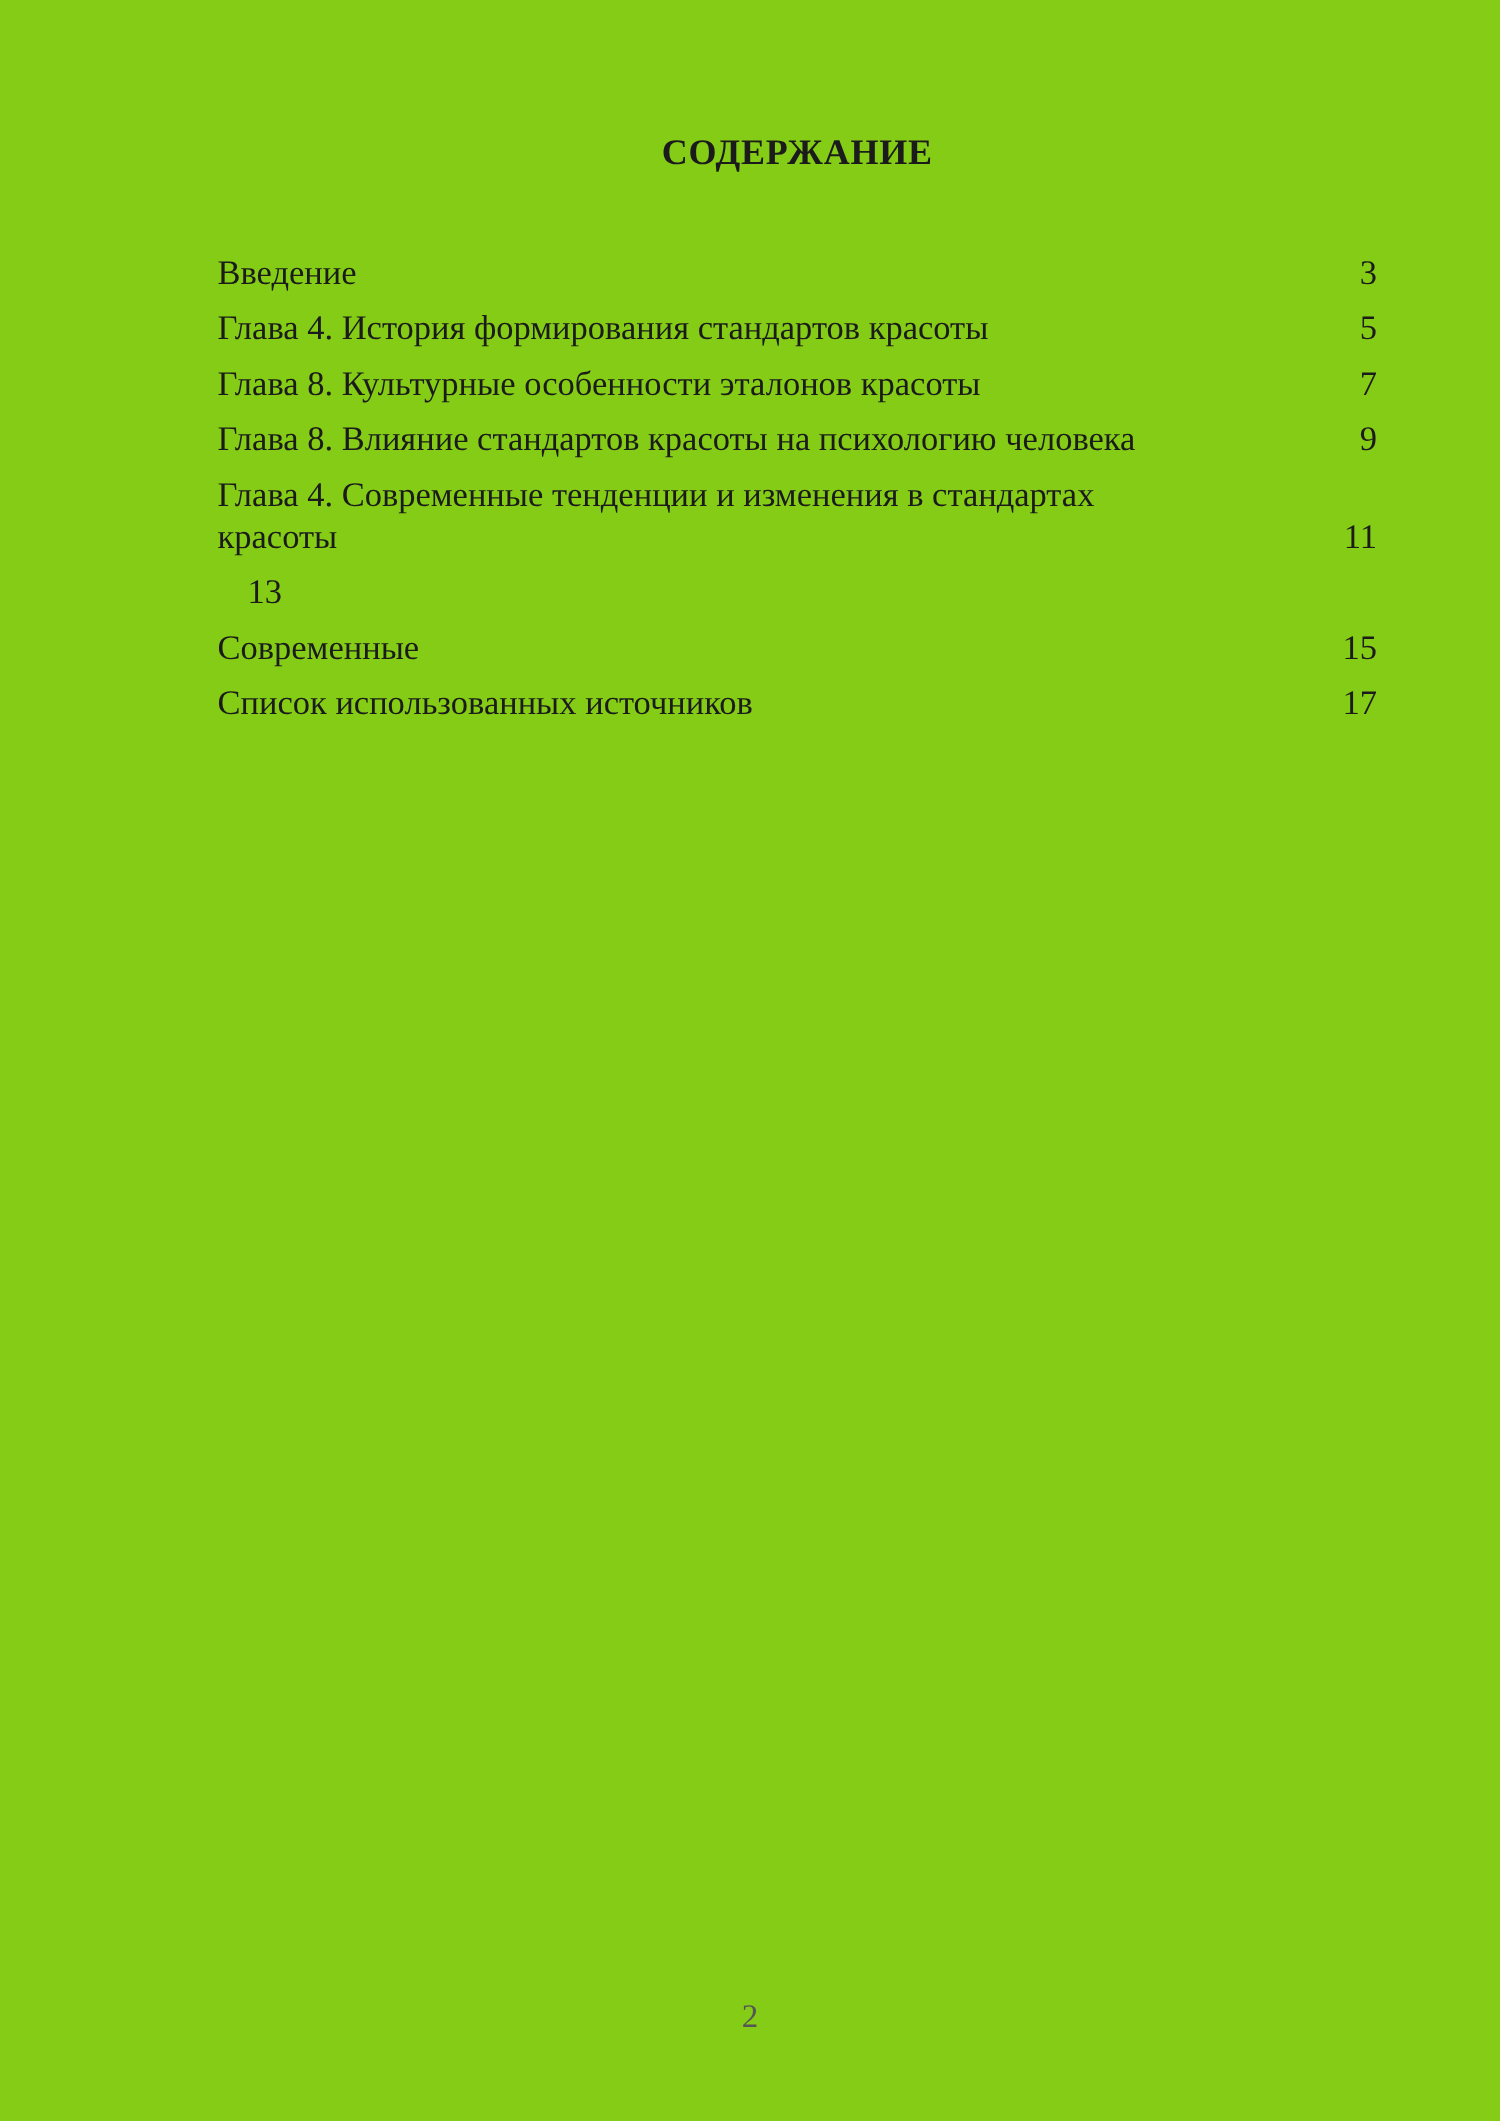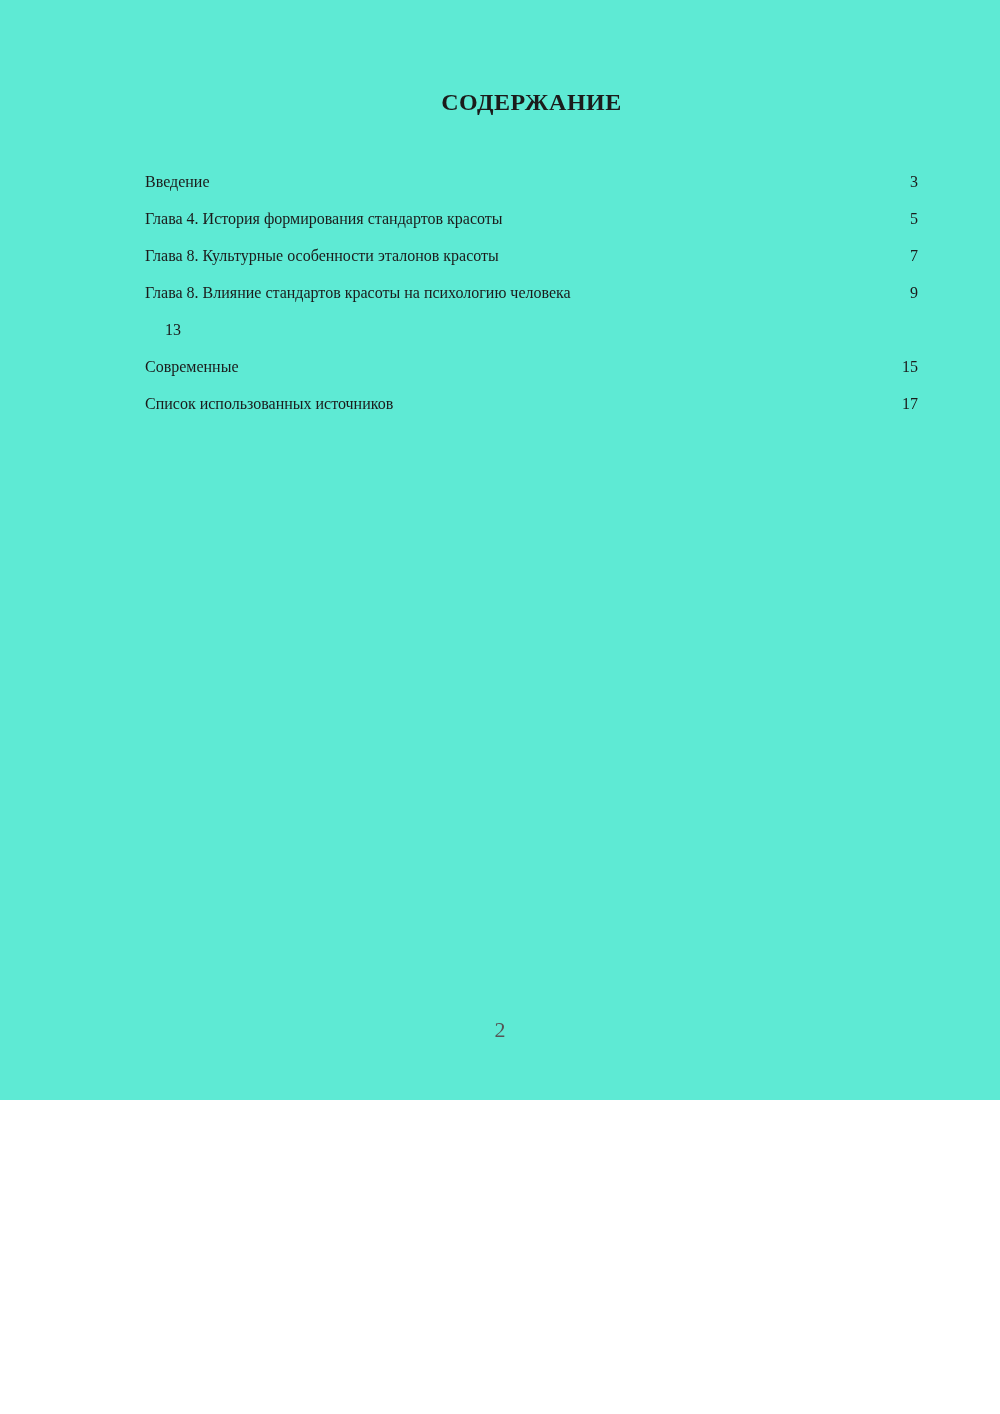--- a/index.html
+++ b/index.html
@@ -3,23 +3,23 @@
 <meta charset="utf-8">
 <style>
   html, body {
     margin: 0;
     padding: 0;
     background: #ffffff;
   }
   .page {
     position: relative;
     width: 1000px;
-    height: 1100px;
+    height: 1414px;
     margin: 0 auto;
-    background: #5eead4;
+    background: #84cc16;
     font-family: "Liberation Serif", "DejaVu Serif", serif;
     color: #1b1b1b;
     overflow: hidden;
     box-sizing: border-box;
   }
   .content {
     padding: 88px 82px 0 145px; 
   }
   .doc-title {
     margin: 0 0 52px 0;
@@ -31,21 +31,21 @@
   }
   .toc {
     margin: 0;
     padding: 0;
   }
   .toc-row {
     display: flex;
     justify-content: space-between;
     align-items: flex-end;     
     margin-bottom: 9px;
-    font-size: 16px;
+    font-size: 23px;
     line-height: 28px;
   }
   .toc-title {
     white-space: pre-line;     
     max-width: 690px;
   }
   .toc-page {
     text-align: right;
     padding-left: 20px;
     flex-shrink: 0;
@@ -84,20 +84,25 @@
       <div class="toc-row">
         <span class="toc-title">Глава 8. Культурные особенности эталонов красоты</span>
         <span class="toc-page">7</span>
       </div>
 
       <div class="toc-row">
         <span class="toc-title">Глава 8. Влияние стандартов красоты на психологию человека</span>
         <span class="toc-page">9</span>
       </div>
 
+      <div class="toc-row">
+        <span class="toc-title">Глава 4. Современные тенденции и изменения в стандартах
+красоты</span>
+        <span class="toc-page">11</span>
+      </div>
 
       <div class="toc-row">
         <span class="toc-page">13</span>
       </div>
 
       <div class="toc-row">
         <span class="toc-title">Современные</span>
         <span class="toc-page">15</span>
       </div>
 

